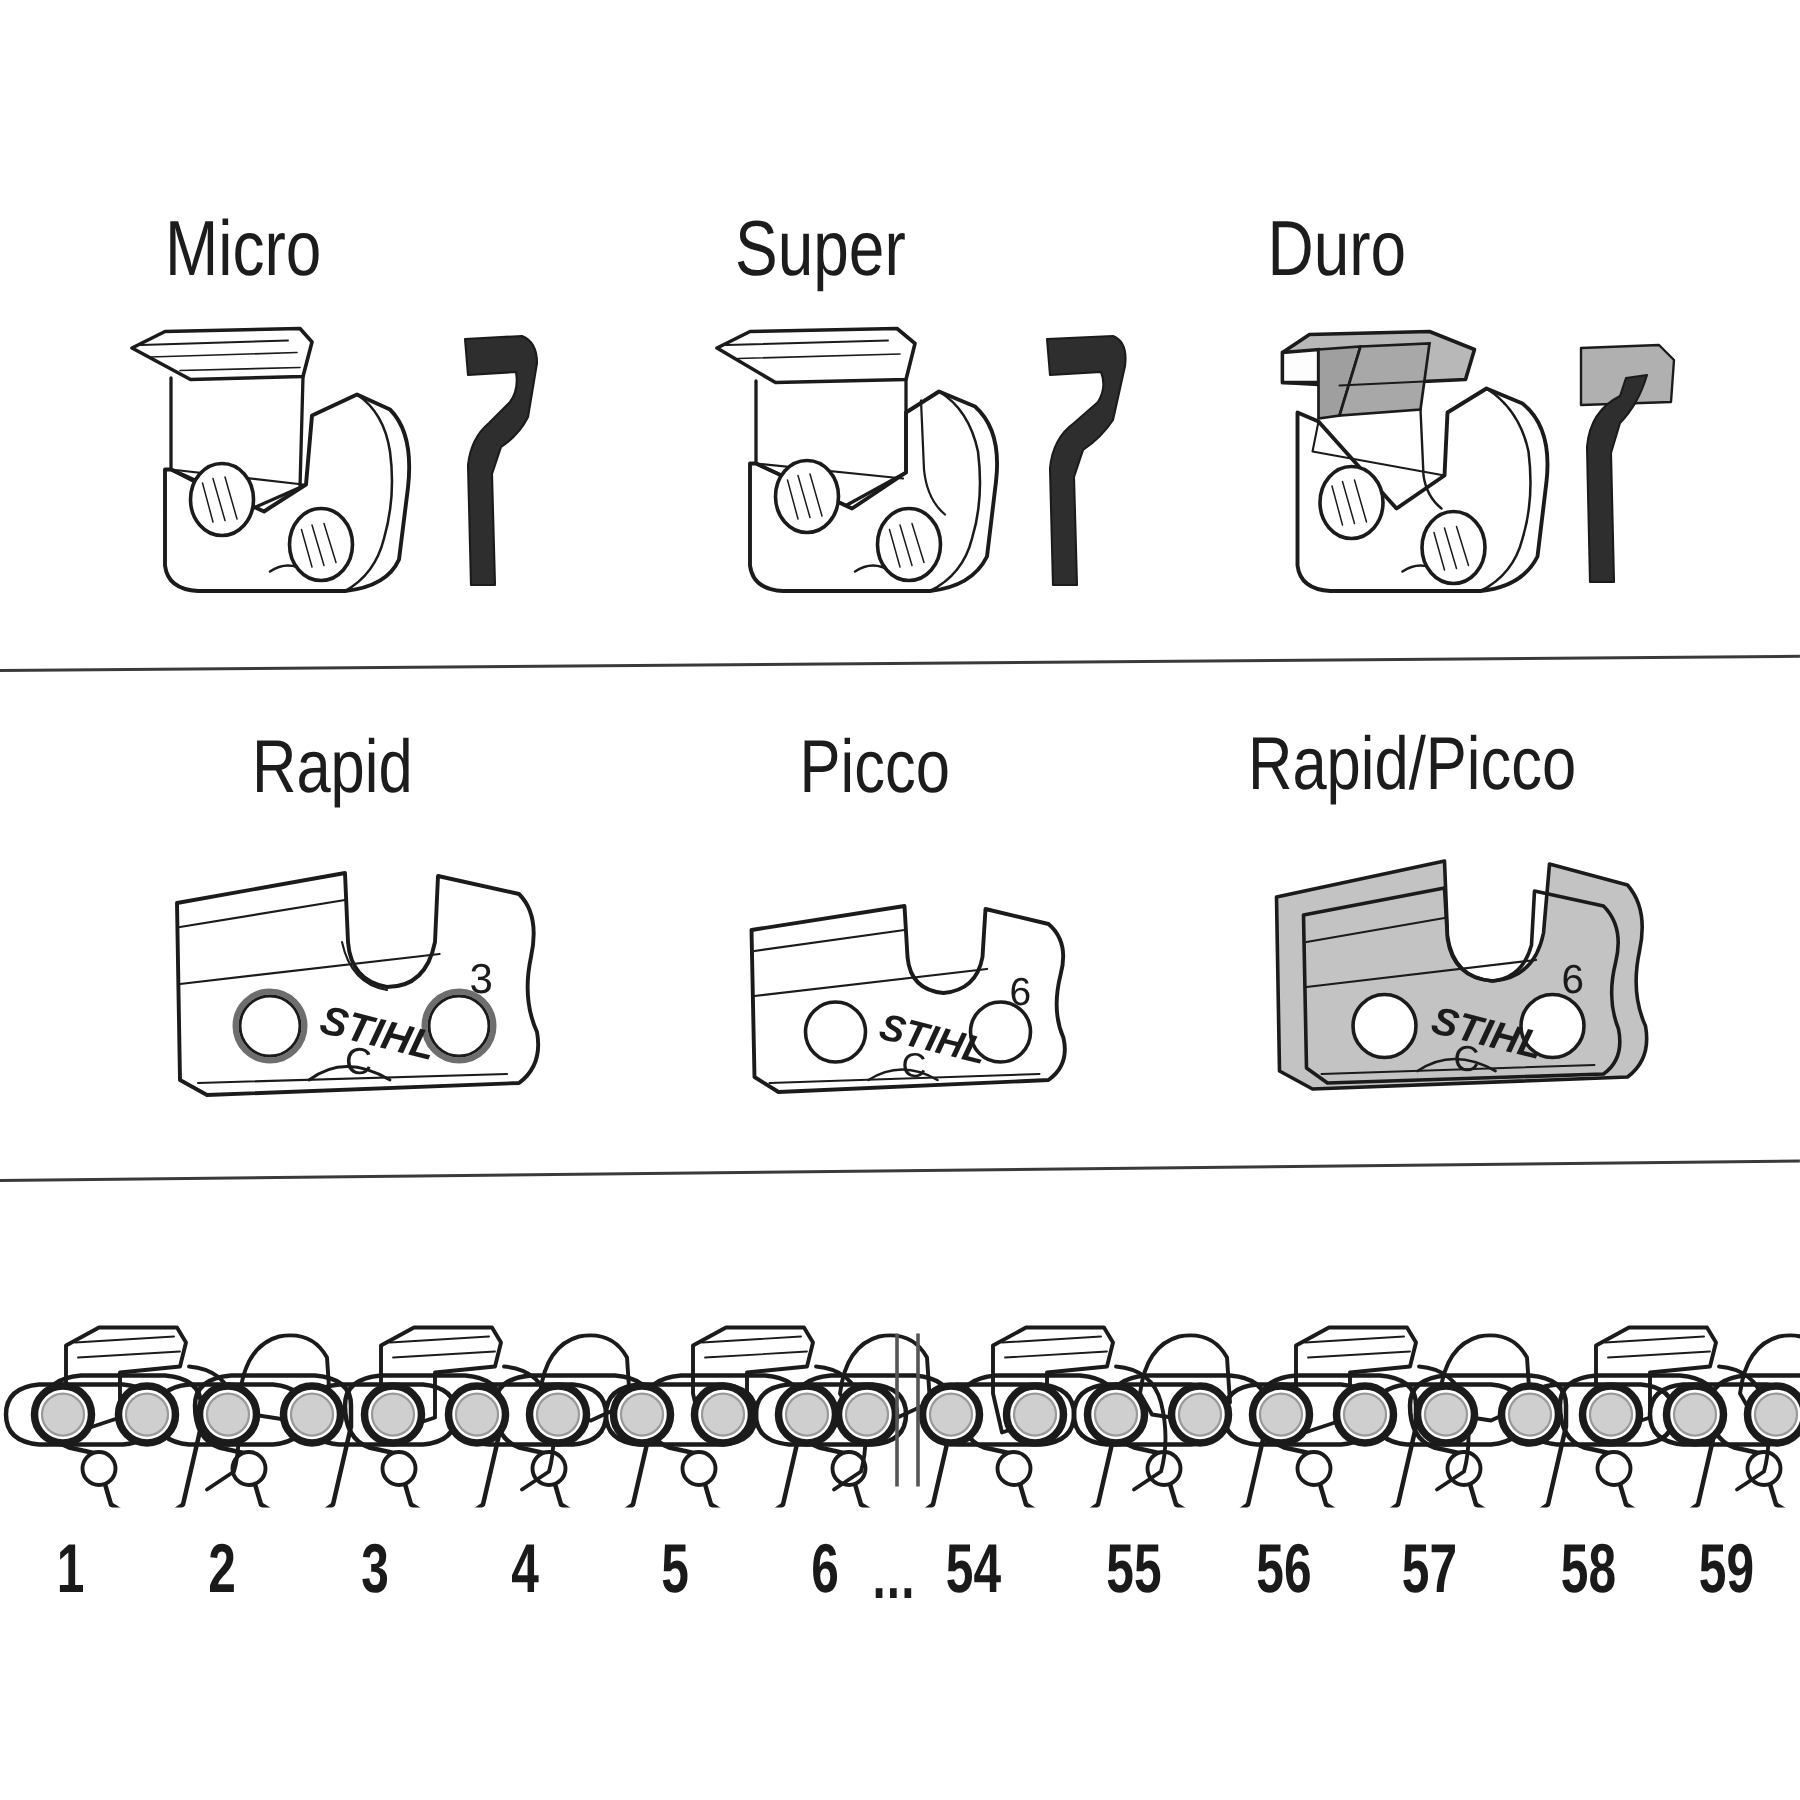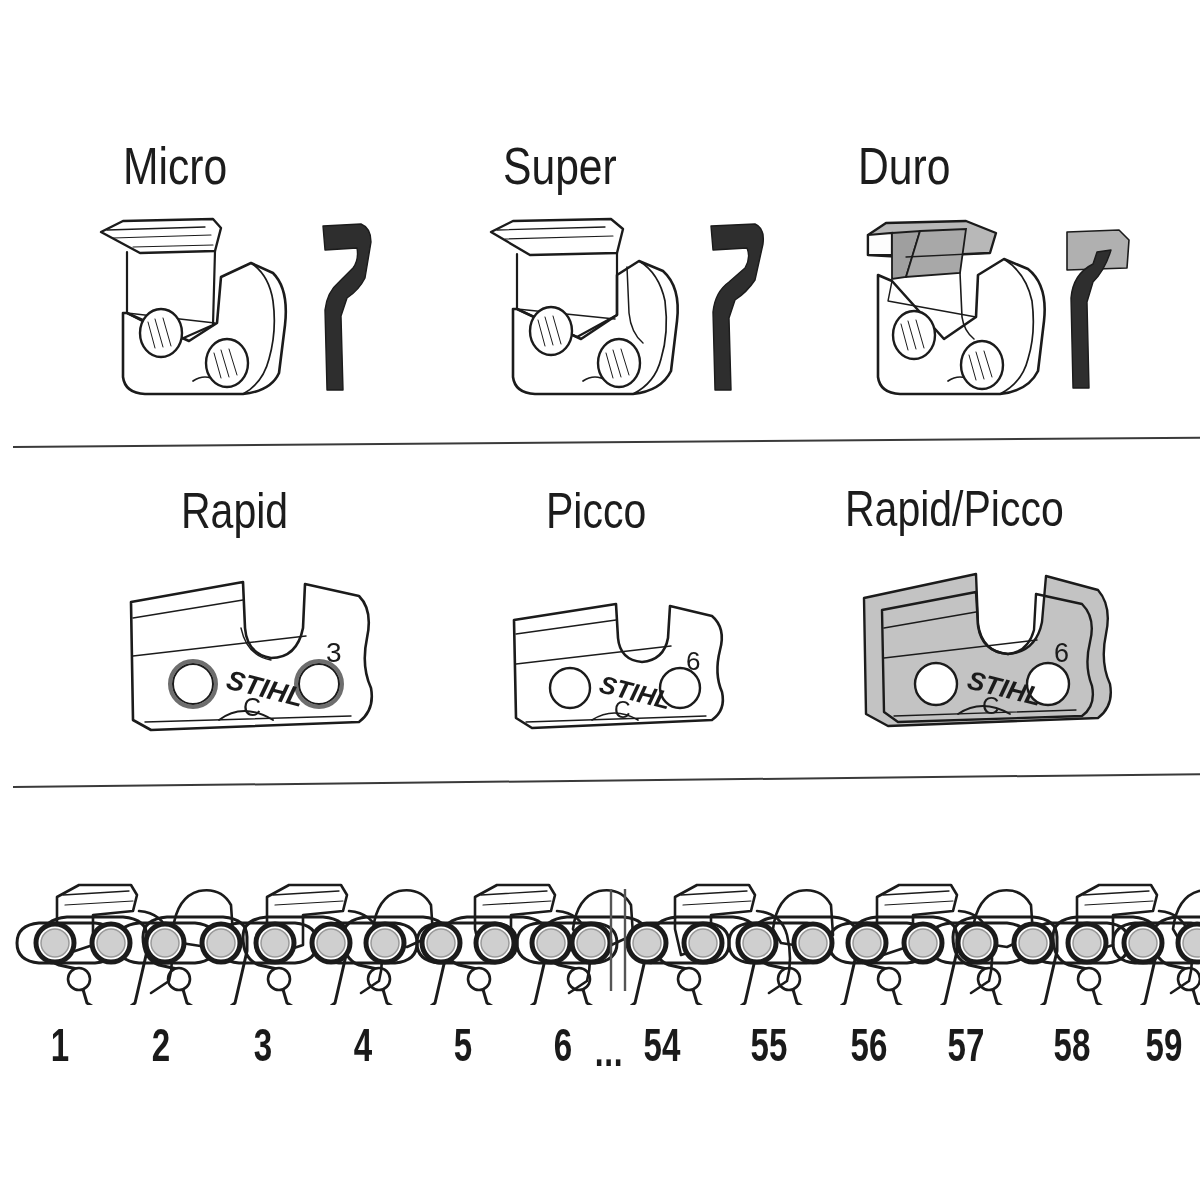--- a/index.html
+++ b/index.html
@@ -1,19 +1,19 @@
 <!DOCTYPE html>
 <html><head>
 <meta charset="utf-8">
 <style>
   html,body{margin:0;padding:0;background:#fff;}
   body{width:1200px;height:1200px;position:relative;overflow:hidden;
        font-family:"Liberation Sans",sans-serif;color:#1a1a1a;}
 
-  .stage{position:absolute;inset:0;width:1184px;height:1200px;margin-left:13px;}
+  .stage{position:absolute;inset:0;width:1184px;height:1200px;}
 
   
   .lbl{position:absolute;font-family:"Liberation Sans",sans-serif;
        font-weight:400;color:#1c1c1c;white-space:nowrap;
        transform:scaleX(.82);transform-origin:left center;}
 
   .lbl-micro      {left:110px; top:136px; font-size:52px;}
   .lbl-super      {left:490px; top:136px; font-size:52px;}
   .lbl-duro       {left:845px; top:136px; font-size:52px;}
   .lbl-rapid      {left:168px; top:482px; font-size:50px;}

